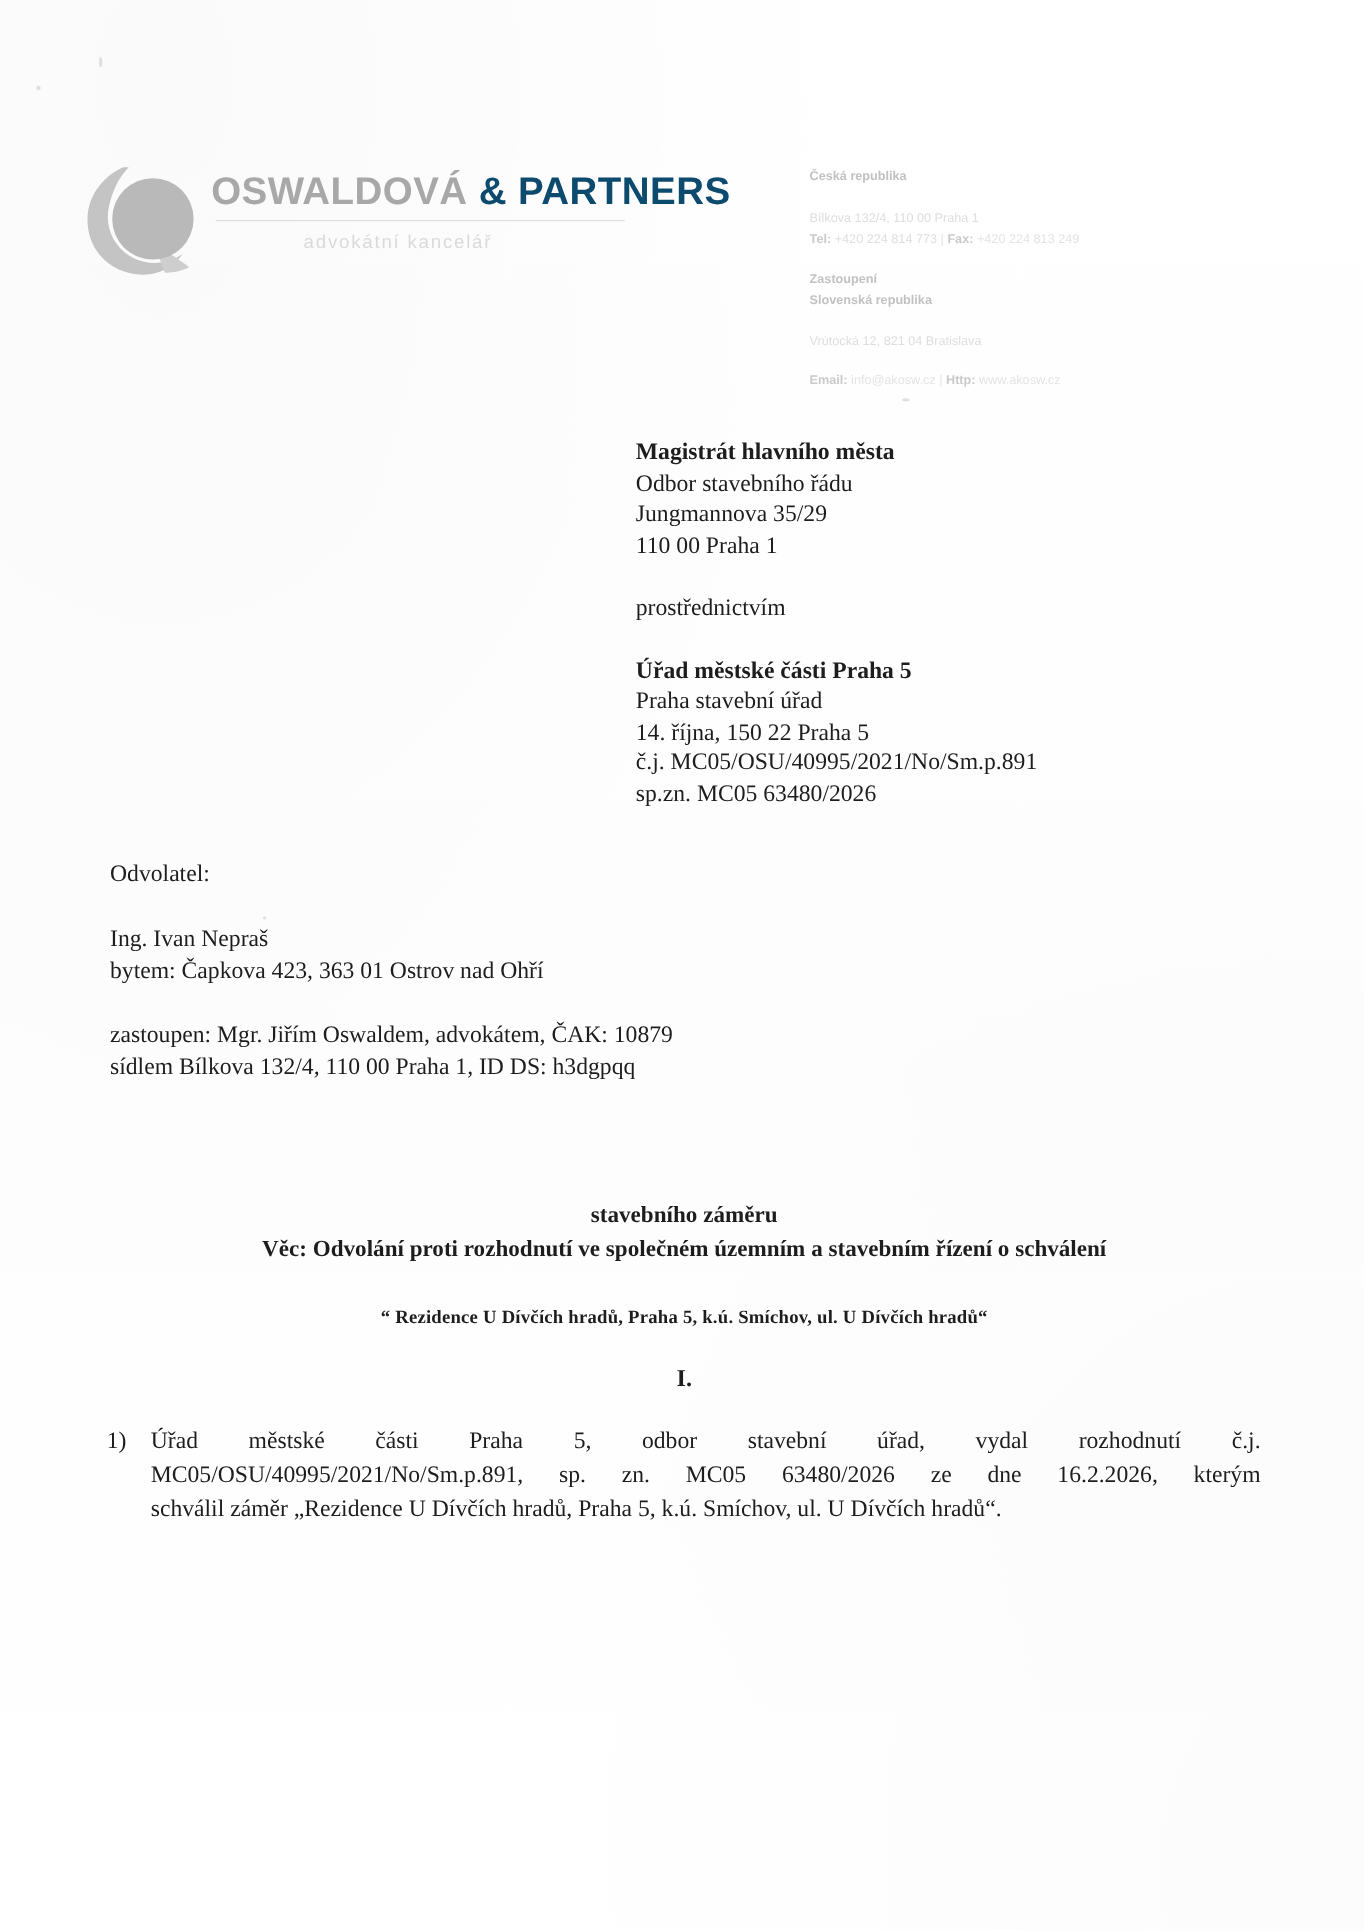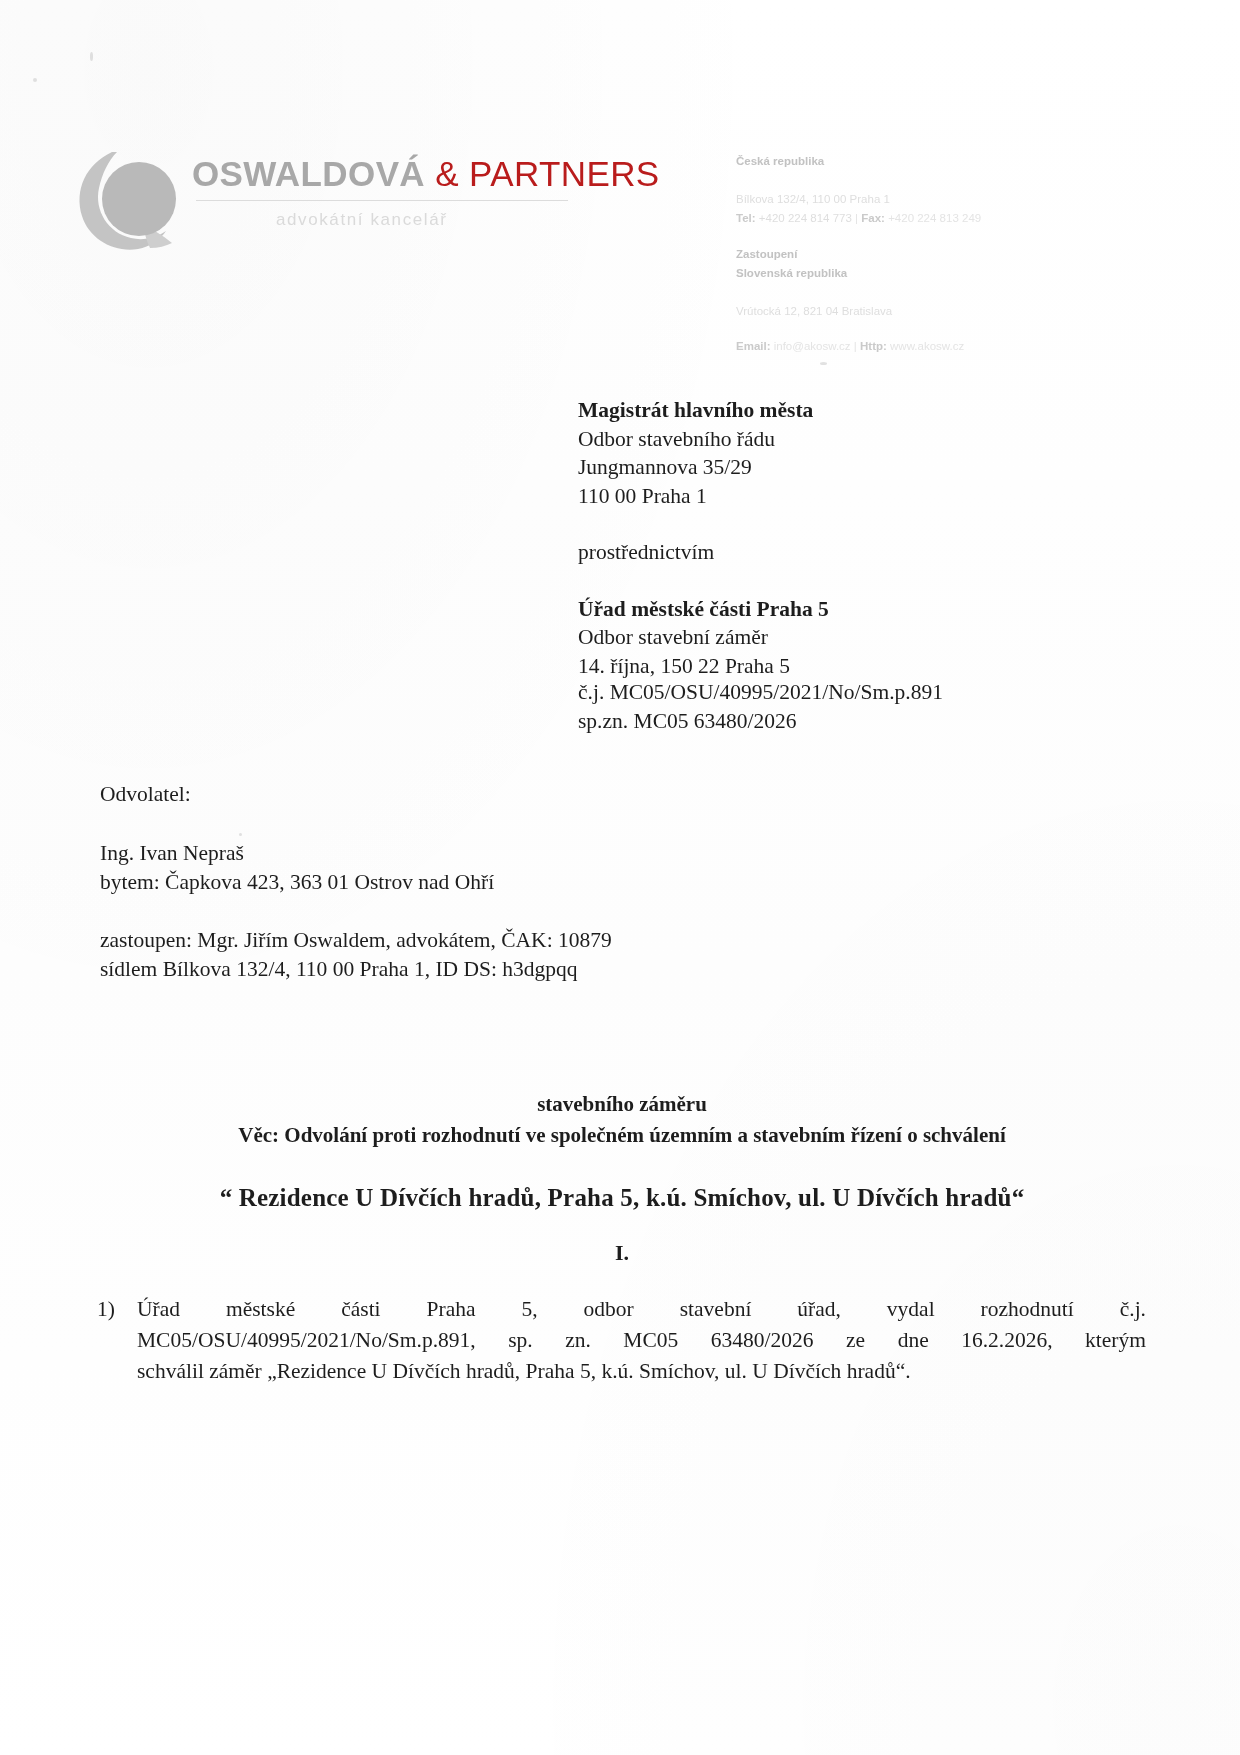--- a/index.html
+++ b/index.html
@@ -80,22 +80,22 @@
     font-size: 35px;
     letter-spacing: .4px;
     white-space: nowrap;
     line-height: 1.05;
   }
   .wordmark .brand .b1 {
     font-weight: 700;
     color: #a8a8a8;
   }
   .wordmark .brand .b2 {
-    font-weight: 400;
-    color: #b91c1c;
+    font-weight: 700;
+    color: #0c4a6e;
   }
   .wordmark .rule {
     margin-top: 7px;
     margin-left: 4px;
     width: 372px;
     height: 1px;
     background: #dcdcdc;
   }
   .wordmark .tagline {
     margin-top: 9px;
@@ -174,21 +174,21 @@
     left: 100px;
     right: 96px;
     top: 1089px;
     text-align: center;
     font-size: 21px;
     font-weight: 700;
     line-height: 31px;
   }
   .subject .project {
     margin-top: 31px;
-    font-size: 25px;
+    font-size: 17px;
     font-weight: 700;
     letter-spacing: .2px;
   }
 
   .section-num {
     position: absolute;
     left: 100px;
     right: 96px;
     top: 1240px;
     text-align: center;
@@ -295,21 +295,21 @@
     <div>Jungmannova 35/29</div>
     <div>110 00 Praha 1</div>
 
     <div class="addr-gap"></div>
 
     <div>prostřednictvím</div>
 
     <div class="addr-gap"></div>
 
     <div class="strong">Úřad městské části Praha 5</div>
-    <div>Odbor stavební záměr</div>
+    <div>Praha stavební úřad</div>
     <div>14. října, 150 22 Praha 5</div>
   </div>
 
   <div class="ref-block">
     <div>č.j. MC05/OSU/40995/2021/No/Sm.p.891</div>
     <div>sp.zn. MC05 63480/2026</div>
   </div>
 
   <div class="appellant">
     <div>Odvolatel:</div>

